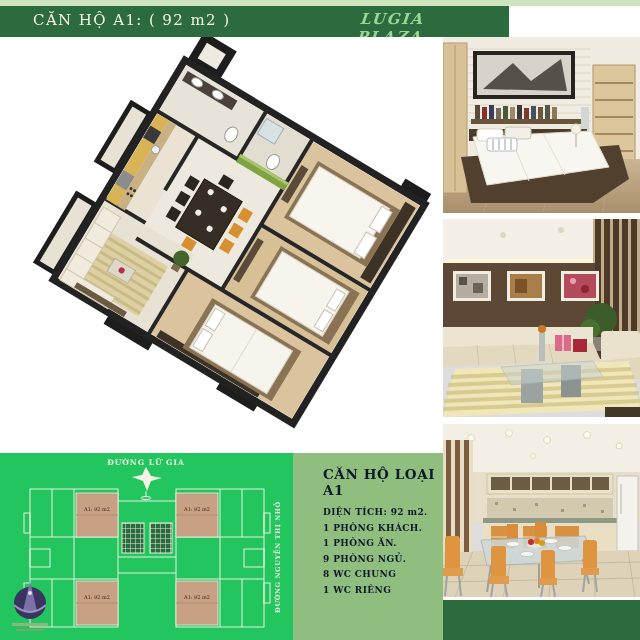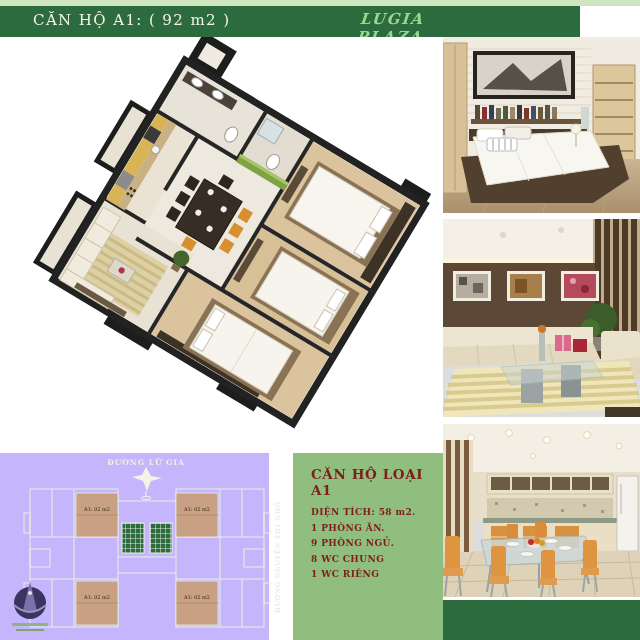--- a/index.html
+++ b/index.html
@@ -1,38 +1,38 @@
 <!DOCTYPE html>
 <html><head>
 <meta charset="utf-8">
 <style>
   html,body{margin:0;padding:0;background:#ffffff;}
   .page{position:relative;width:640px;height:640px;overflow:hidden;background:#ffffff;
         font-family:"DejaVu Serif", serif;}
   
   .top-strip{position:absolute;left:0;top:0;width:640px;height:6px;background:#cfe5c0;}
-  .header{position:absolute;left:0;top:6px;width:580px;height:31px;background:#2c6b3d;}
+  .header{position:absolute;left:0;top:6px;width:509px;height:31px;background:#2c6b3d;}
   .header-title{position:absolute;left:33px;top:5px;color:#f6f3e8;font-size:15px;
                 letter-spacing:1.4px;font-weight:500;}
   .brand{position:absolute;left:338px;top:4px;width:108px;text-align:center;color:#9dd592;
          font-size:15px;font-style:italic;font-weight:bold;letter-spacing:2px;transform:skewX(-8deg);}
   
   .plan-area{position:absolute;left:0;top:37px;width:443px;height:416px;background:#ffffff;}
   
   .photo{position:absolute;left:443px;width:197px;overflow:hidden;background:#ddd;}
   .photo svg{display:block;}
   .ph1{top:37px;height:176px;}
   .ph2{top:219px;height:198px;}
   .ph3{top:424px;height:173px;}
   .bottom-strip{position:absolute;left:443px;top:600px;width:197px;height:40px;background:#2c6b3d;}
   
-  .siteplan{position:absolute;left:0;top:453px;width:269px;height:187px;background:#c4b5fd;}
+  .siteplan{position:absolute;left:0;top:453px;width:293px;height:187px;background:#22c55e;}
   
   .details{position:absolute;left:293px;top:453px;width:150px;height:187px;background:#8fbe7e;
-           box-sizing:border-box;padding:13px 6px 0 18px;color:#7f1d1d;}
+           box-sizing:border-box;padding:13px 6px 0 30px;color:#0f172a;}
   .details-title{font-size:13.5px;font-weight:bold;letter-spacing:0.6px;margin-bottom:7px;}
   .details-line{font-size:9px;font-weight:bold;letter-spacing:0.4px;line-height:15.6px;}
 </style>
 </head>
 <body>
 
 <div class="page">
 
   <div class="top-strip"></div>
   <div class="header">
@@ -439,21 +439,22 @@
         <circle cx="30" cy="140" r="2" fill="#e8e4f2"></circle>
         <path d="M14,152 Q30,166 46,152" fill="none" stroke="#9a92c0" stroke-width="2"></path>
         <rect x="12" y="170" width="36" height="3" fill="#8fb57f"></rect>
         <rect x="16" y="176" width="28" height="2" fill="#7aa56c"></rect>
       </g>
     </svg>
   </section>
 
   <section class="details">
     <div class="details-title">CĂN HỘ LOẠI A1</div>
-    <div class="details-line">DIỆN TÍCH: 58 m2.</div>
+    <div class="details-line">DIỆN TÍCH: 92 m2.</div>
+    <div class="details-line">1 PHÒNG KHÁCH.</div>
     <div class="details-line">1 PHÒNG ĂN.</div>
     <div class="details-line">9 PHÒNG NGỦ.</div>
     <div class="details-line">8 WC CHUNG</div>
     <div class="details-line">1 WC RIÊNG</div>
 
   </section>
 
 </div>
 
 </body></html>

